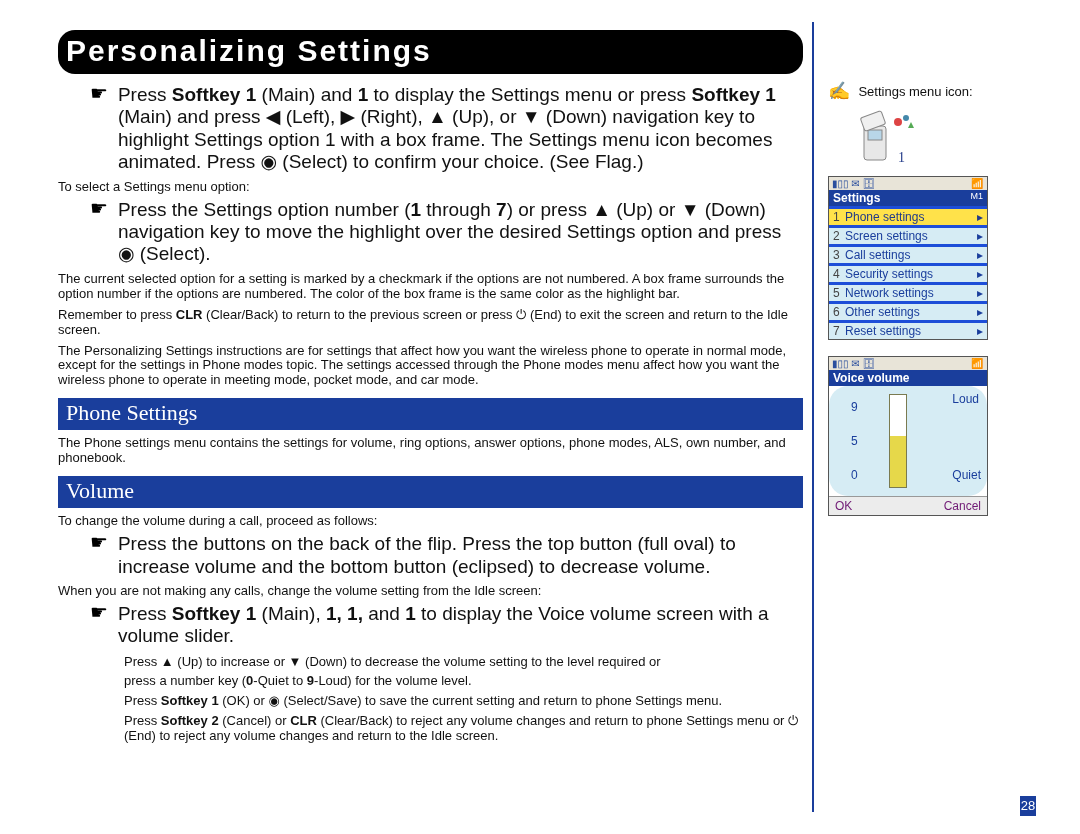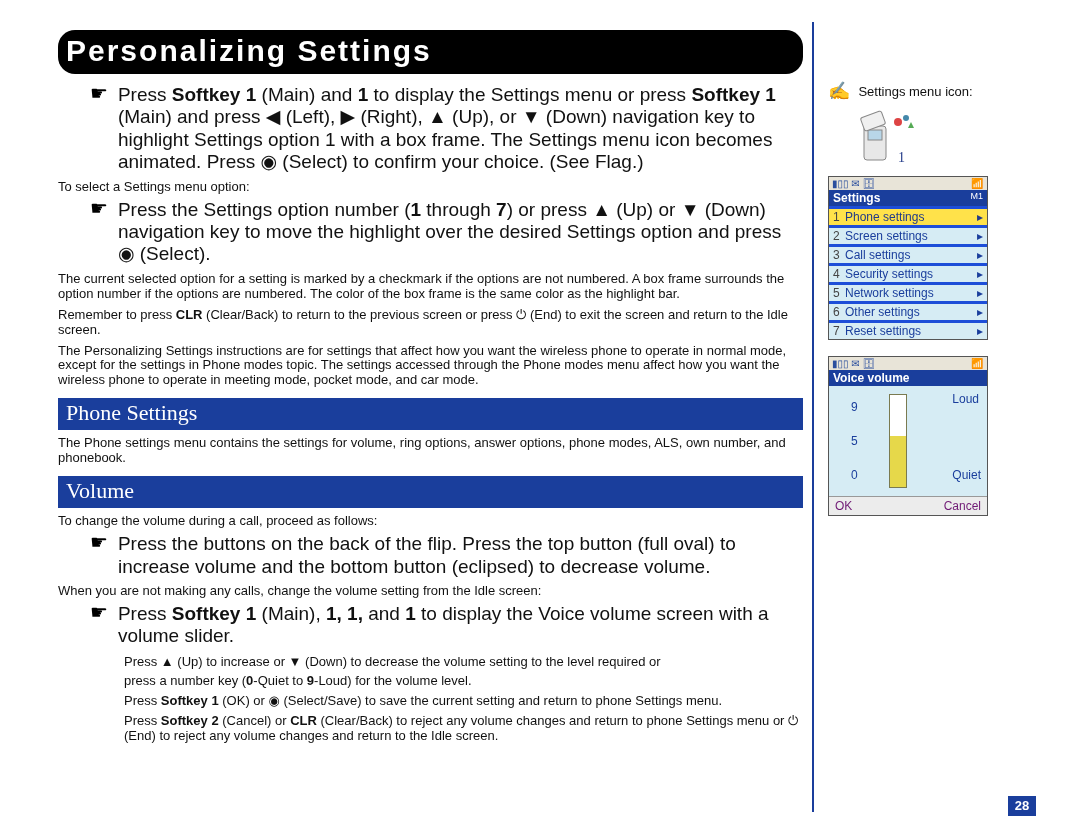--- a/index.html
+++ b/index.html
@@ -81,23 +81,23 @@
     font-size: 22px;
     padding: 2px 8px 4px 8px;
     margin: 10px 0 4px 0;
   }
   .page-num {
     position:absolute;
     right: 44px;
     bottom: 18px;
     background:#1a3e9c;
     color:#fff;
-    font-weight:bold;
+    font-weight:normal;
     font-size:13px;
-    width:28px; height:20px;
+    width:16px; height:20px;
     line-height:20px;
     text-align:center;
   }
   
   .side-label-row { display:flex; align-items:center; gap:8px; margin-bottom:6px;}
   .side-flag { color:#1a3e9c; font-size:18px; }
   .side-label { font-size: 13px; }
   .phone-icon-box { width:64px; height:58px; margin: 4px 0 10px 30px; position:relative; }
   .phone-icon-box svg { width:64px; height:58px; }
   .screen {
@@ -127,21 +127,21 @@
   .screen .menu-list { background:#d6ecf4; }
   .screen .menu-item {
     display:flex; justify-content:space-between; align-items:center;
     padding:1px 4px;
     border-top:3px solid #1d4ed8;
     color:#1a3e9c;
   }
   .screen .menu-item.sel { background:#ffe24a; color:#223a88; }
   .screen .menu-item .num { color:#444; margin-right:2px; }
   .screen2 .body {
-    background:#d6ecf4; height:110px; position:relative;
+    background:#d6ecf4; height:110px; position:relative;border-radius:19px;
   }
   .screen2 .labels-right { position:absolute; right:6px; top:6px; font-size:12px; color:#1a3e9c; }
   .screen2 .labels-left { position:absolute; left:22px; top:14px; font-size:12px; color:#1a3e9c; }
   .screen2 .slider-track { position:absolute; left:60px; top:8px; width:16px; height:92px; background:#fff; border:1px solid #7a7a50; }
   .screen2 .slider-fill { position:absolute; left:0; right:0; bottom:0; height:55%; background:#e6d84a; }
   .screen2 .footer { display:flex; justify-content:space-between; background:#ececec; padding:2px 6px; color:#701a75; border-top:1px solid #999; }
   b, strong { font-weight: bold; }
 </style>
 </head>
 <body>

